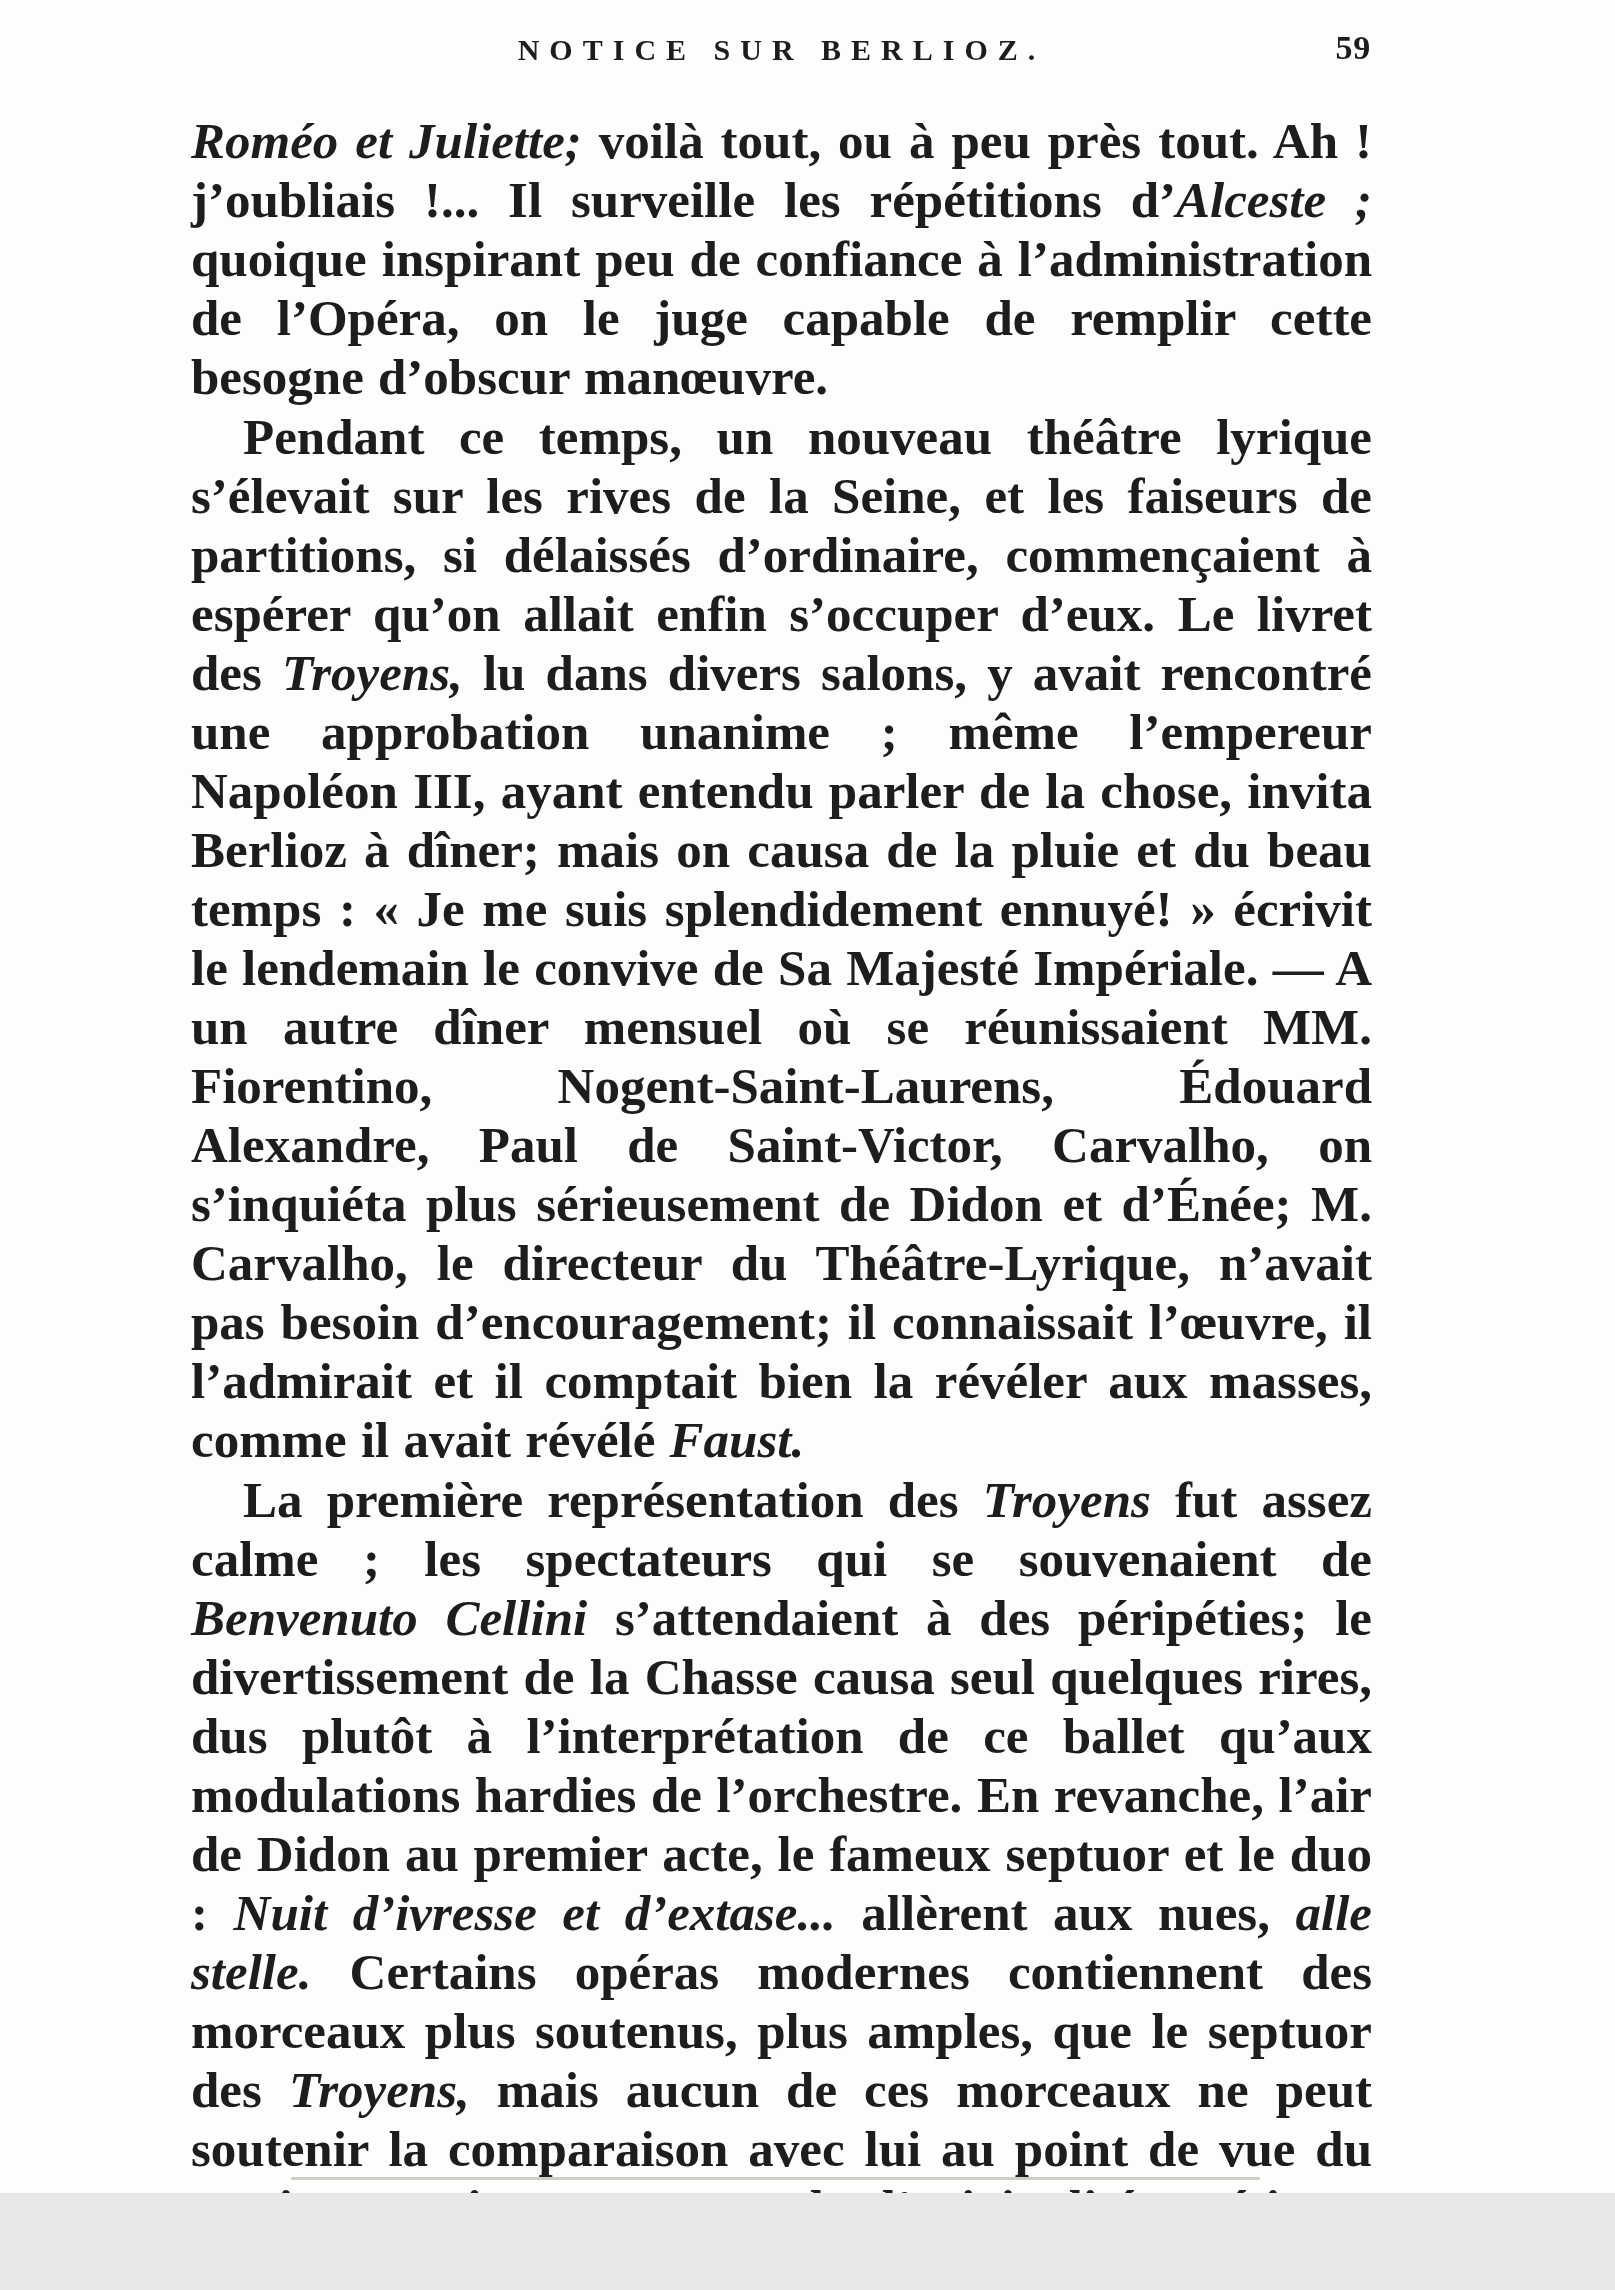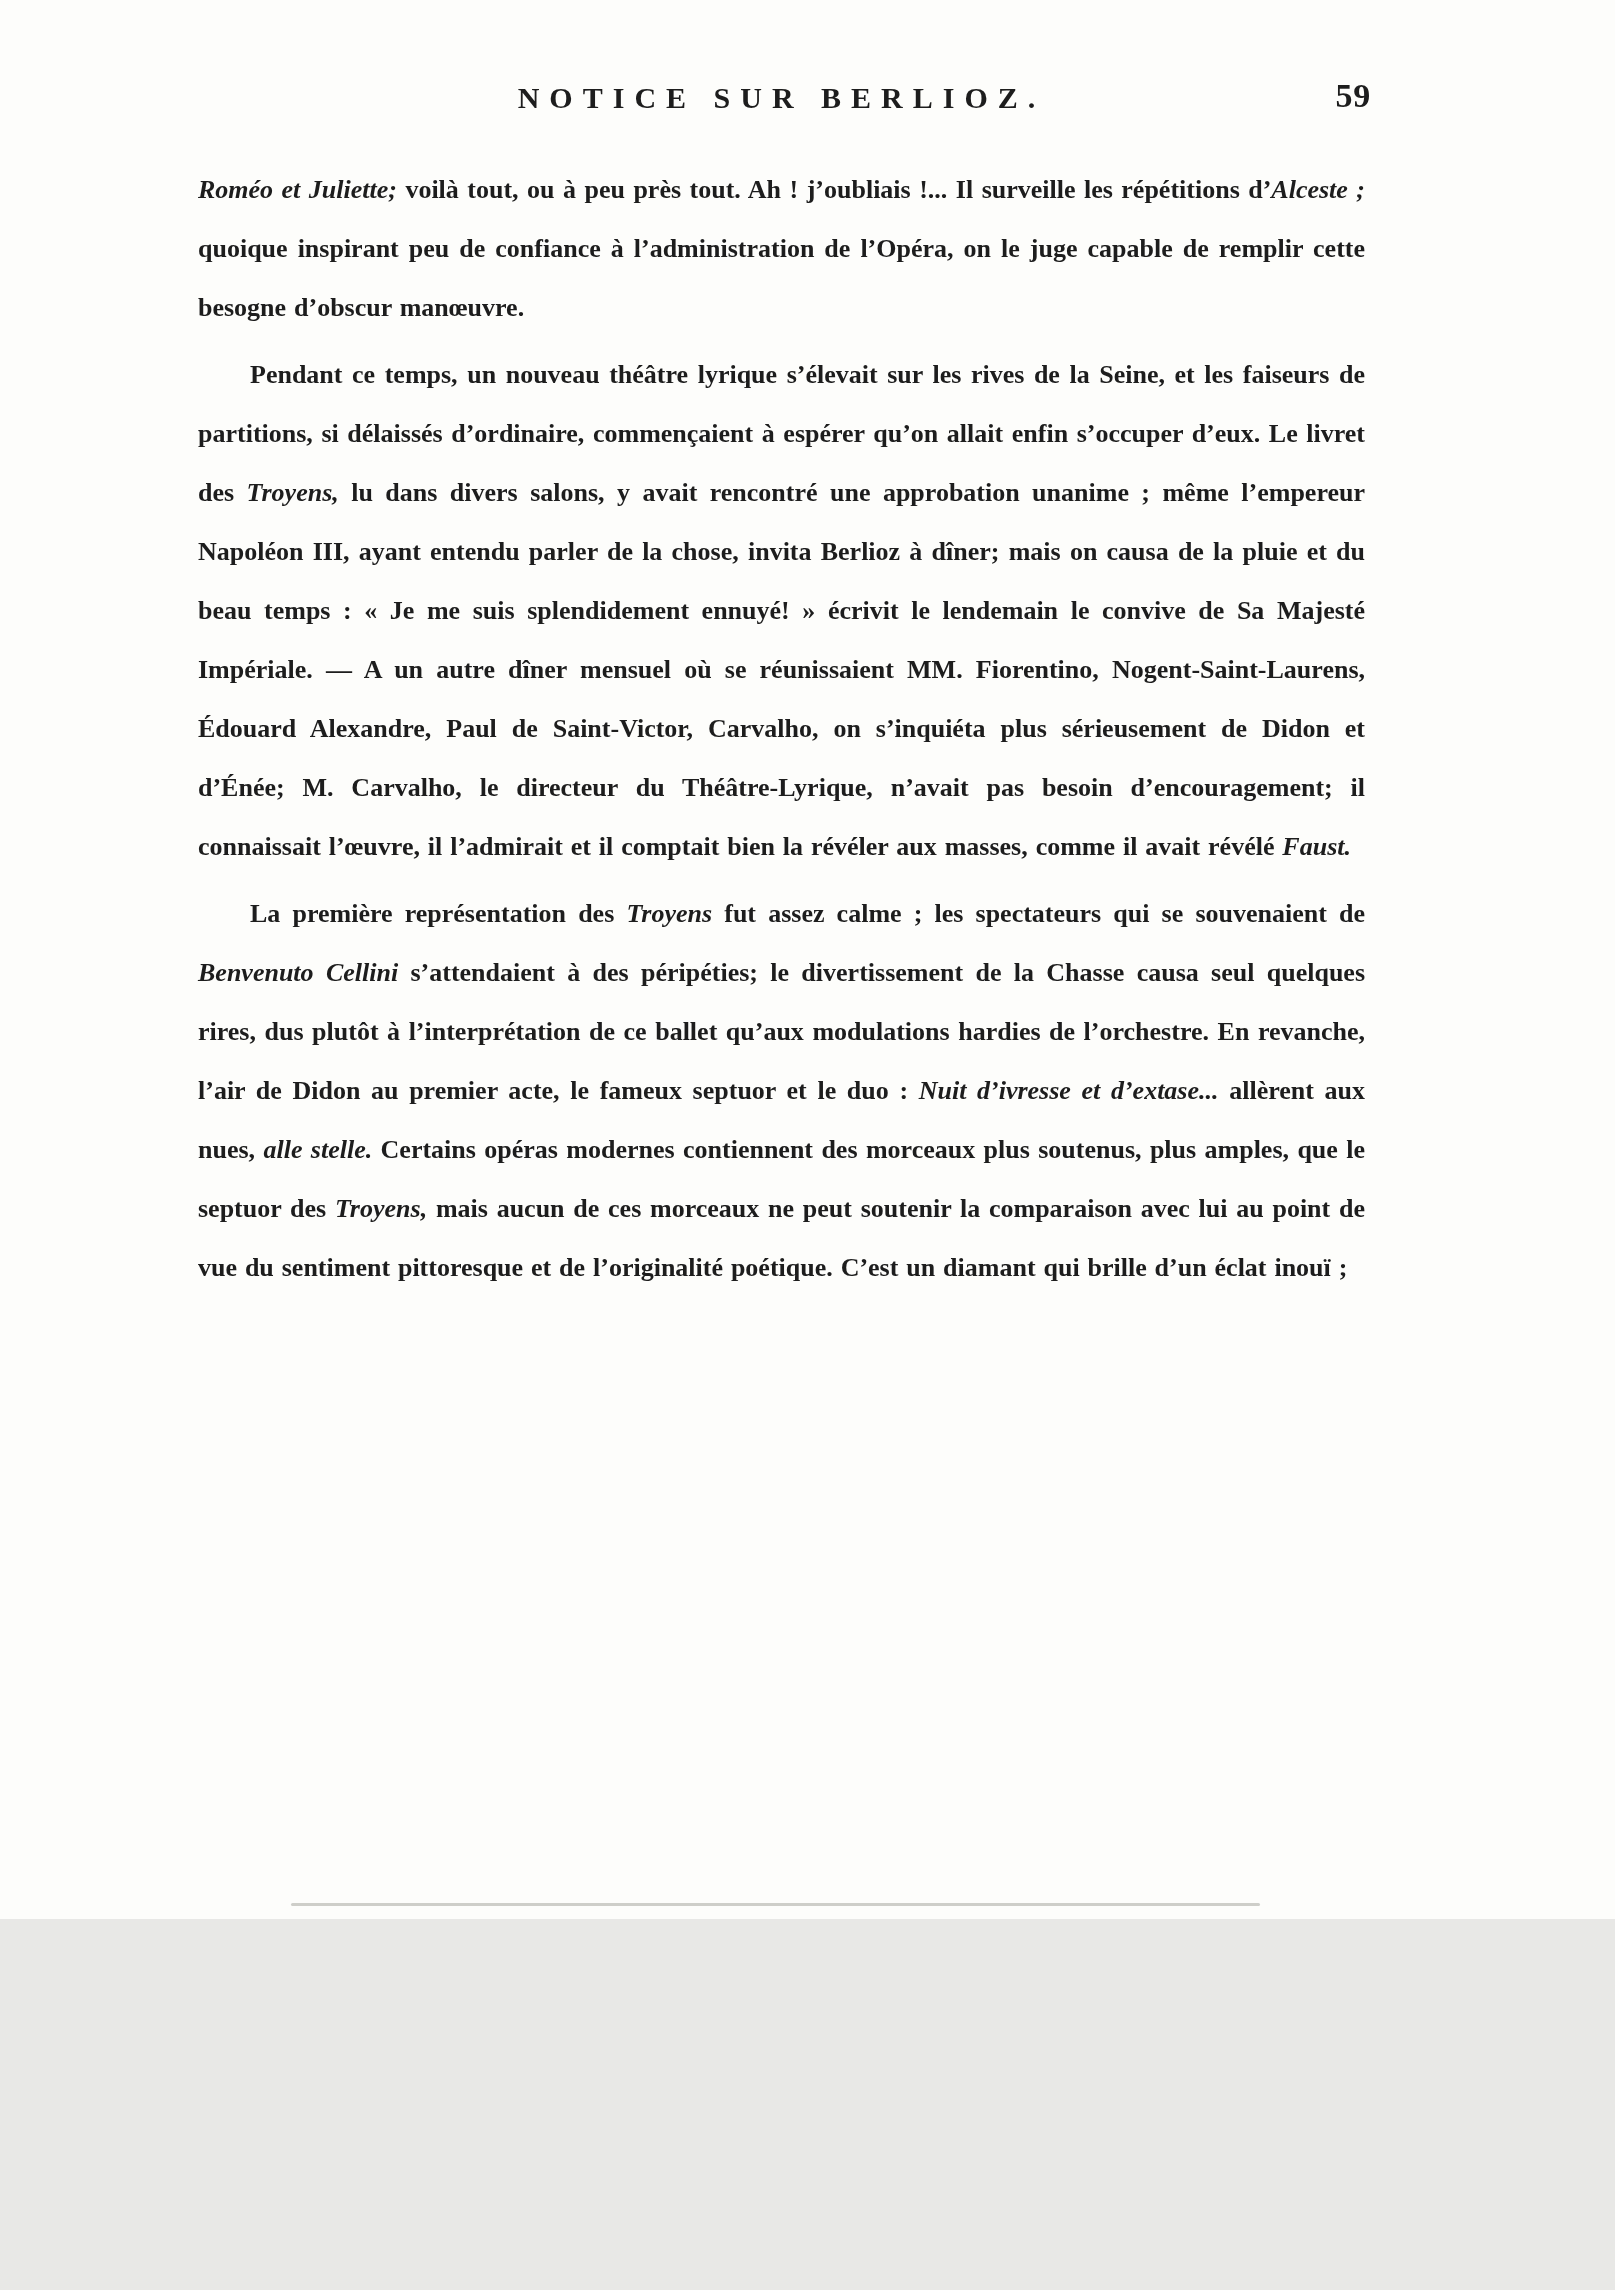--- a/index.html
+++ b/index.html
@@ -7,25 +7,25 @@
     --paper: #fdfdfb;
   }
   html, body {
     margin: 0;
     padding: 0;
     background: #e8e8e6;
   }
   .page {
     position: relative;
     width: 1615px;
-    height: 1919px;
+    height: 2193px;
     margin: 0 auto;
     background: var(--paper);
     box-sizing: border-box;
-    padding: 81px 242px 0 190px;
+    padding: 33px 242px 0 190px;
     font-family: "Liberation Serif", "DejaVu Serif", serif;
     font-weight: bold;
     color: var(--ink);
     overflow: hidden;
   }
   .page-header {
     position: relative;
     height: 48px;
     margin-bottom: 31px;
   }
@@ -39,22 +39,22 @@
     white-space: nowrap;
   }
   .page-number {
     position: absolute;
     right: 1.8px;
     top: -3.7px;
     font-size: 34px;
     letter-spacing: 0.9px;
   }
   .page-body p {
-    margin: 8px;
-    font-size: 26px;
+    margin: 1px;
+    font-size: 51px;
     line-height: 59px;
     text-align: justify;
     word-spacing: 1.4px;
   }
   .page-body p.indent {
     text-indent: 52px;
   }
   .page-body em {
     font-style: italic;
   }

